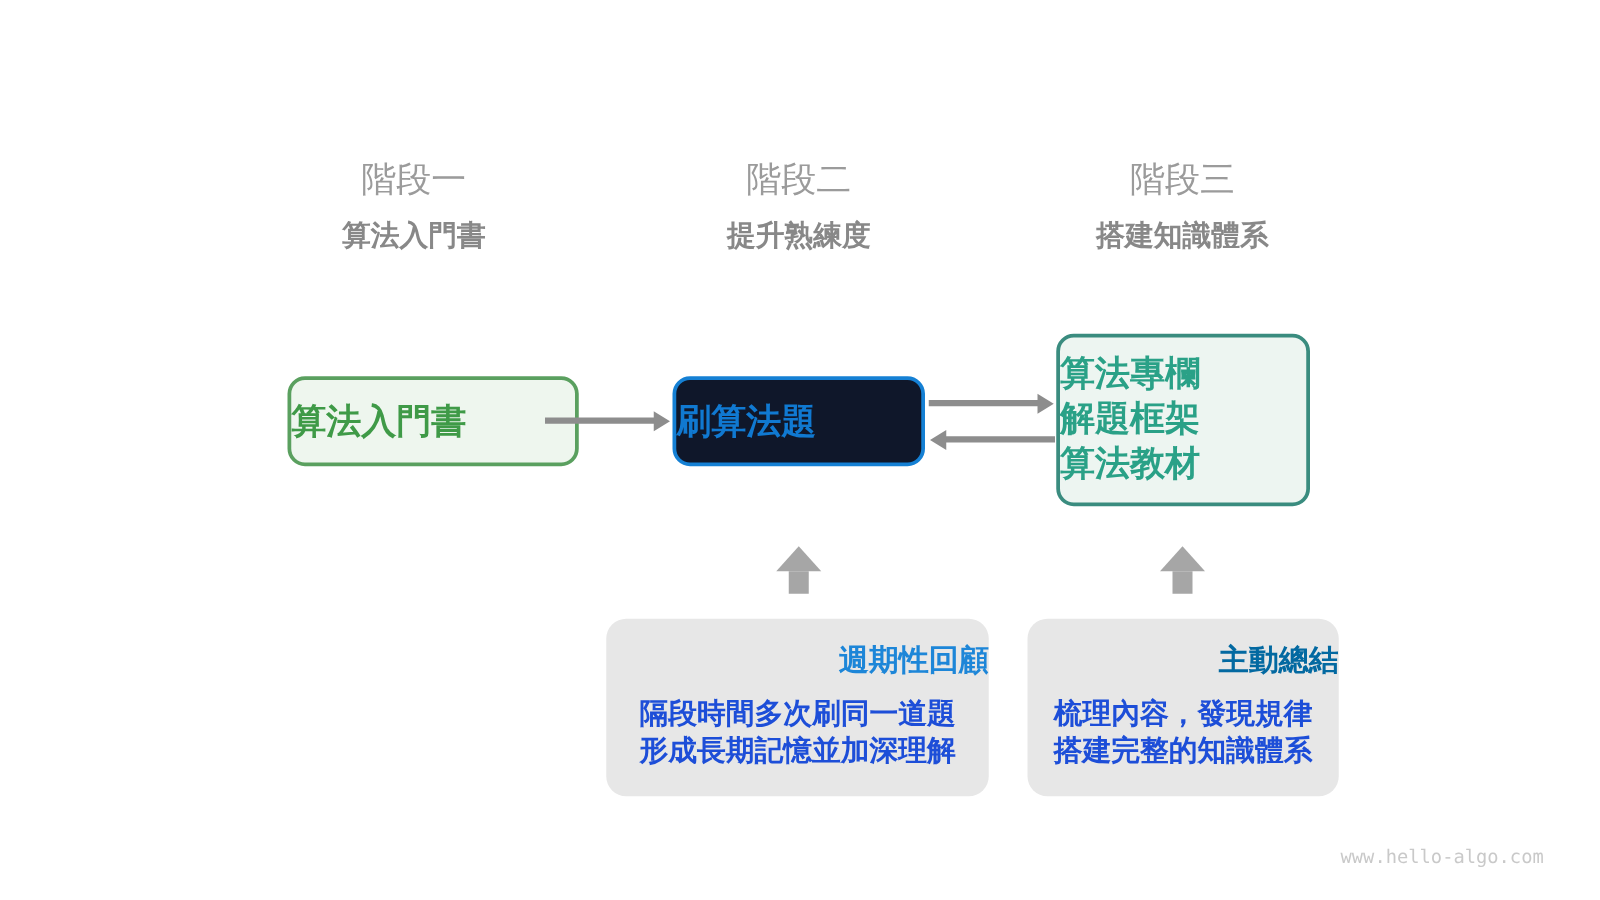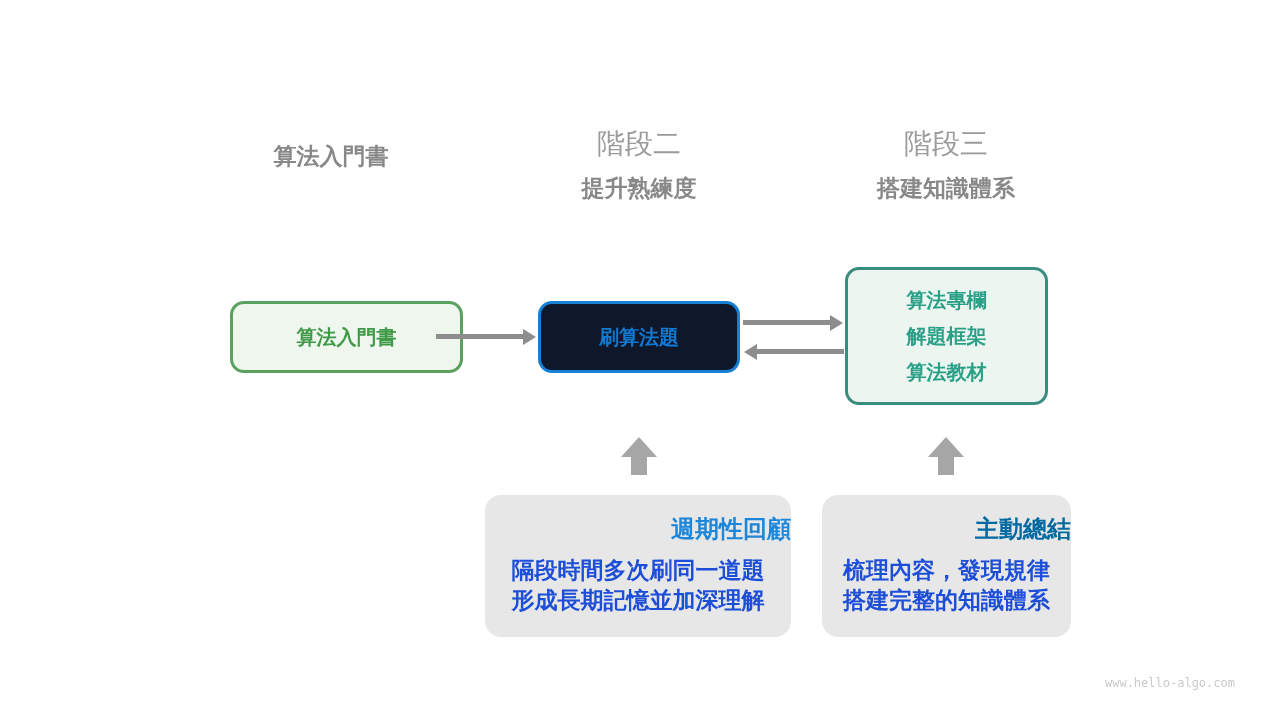--- a/index.html
+++ b/index.html
@@ -21,23 +21,23 @@
   .stage-subtitle { margin-top: 15px; font-size: 23px; line-height: 26px; font-weight: bold; color: #888888; }
 
   
   .node {
     position: absolute;
     box-sizing: border-box;
     border-radius: 14px;
     display: flex;
     flex-direction: column;
     justify-content: center;
-    align-items: center;
+    align-items: flex-start;
     font-weight: bold;
-    font-size: 20px;
+    font-size: 28px;
     font-family: Liberation Serif, serif;
   }
   .node--green {
     left: 230px; top: 301px; width: 233px; height: 72px;
     background: #eef6ee; border: 3px solid #5aa05f; color: #3f9a47;
   }
   .node--blue {
     left: 538px; top: 301px; width: 202px; height: 72px;
     background: #0f172a; border: 3px solid #1580d4; color: #1079d1;
   }
@@ -87,29 +87,30 @@
   .note--right { left: 822px; width: 249px; }
   .note-title { font-size: 24px; font-weight: bold; line-height: 26px; text-align: right; }
   .note-title--blue { color: #1d86d8; }
   .note-title--teal { color: #0369a1; }
   .note-desc { margin-top: 13px; font-size: 23px; line-height: 30px; color: #1d4ed8; font-weight: bold; }
 
   
   .watermark {
     position: absolute; right: 45px; top: 676px;
     font-family: "DejaVu Sans Mono", monospace;
-    font-size: 12px; color: #c9c9c9;
+    font-size: 15px; color: #c9c9c9;
   }
 </style>
 </head>
 <body>
 
 <div class="canvas">
 
   <div class="stage-header stage-header--1">
+    <div class="stage-title">階段一</div>
     <div class="stage-subtitle">算法入門書</div>
   </div>
   <div class="stage-header stage-header--2">
     <div class="stage-title">階段二</div>
     <div class="stage-subtitle">提升熟練度</div>
   </div>
   <div class="stage-header stage-header--3">
     <div class="stage-title">階段三</div>
     <div class="stage-subtitle">搭建知識體系</div>
   </div>

